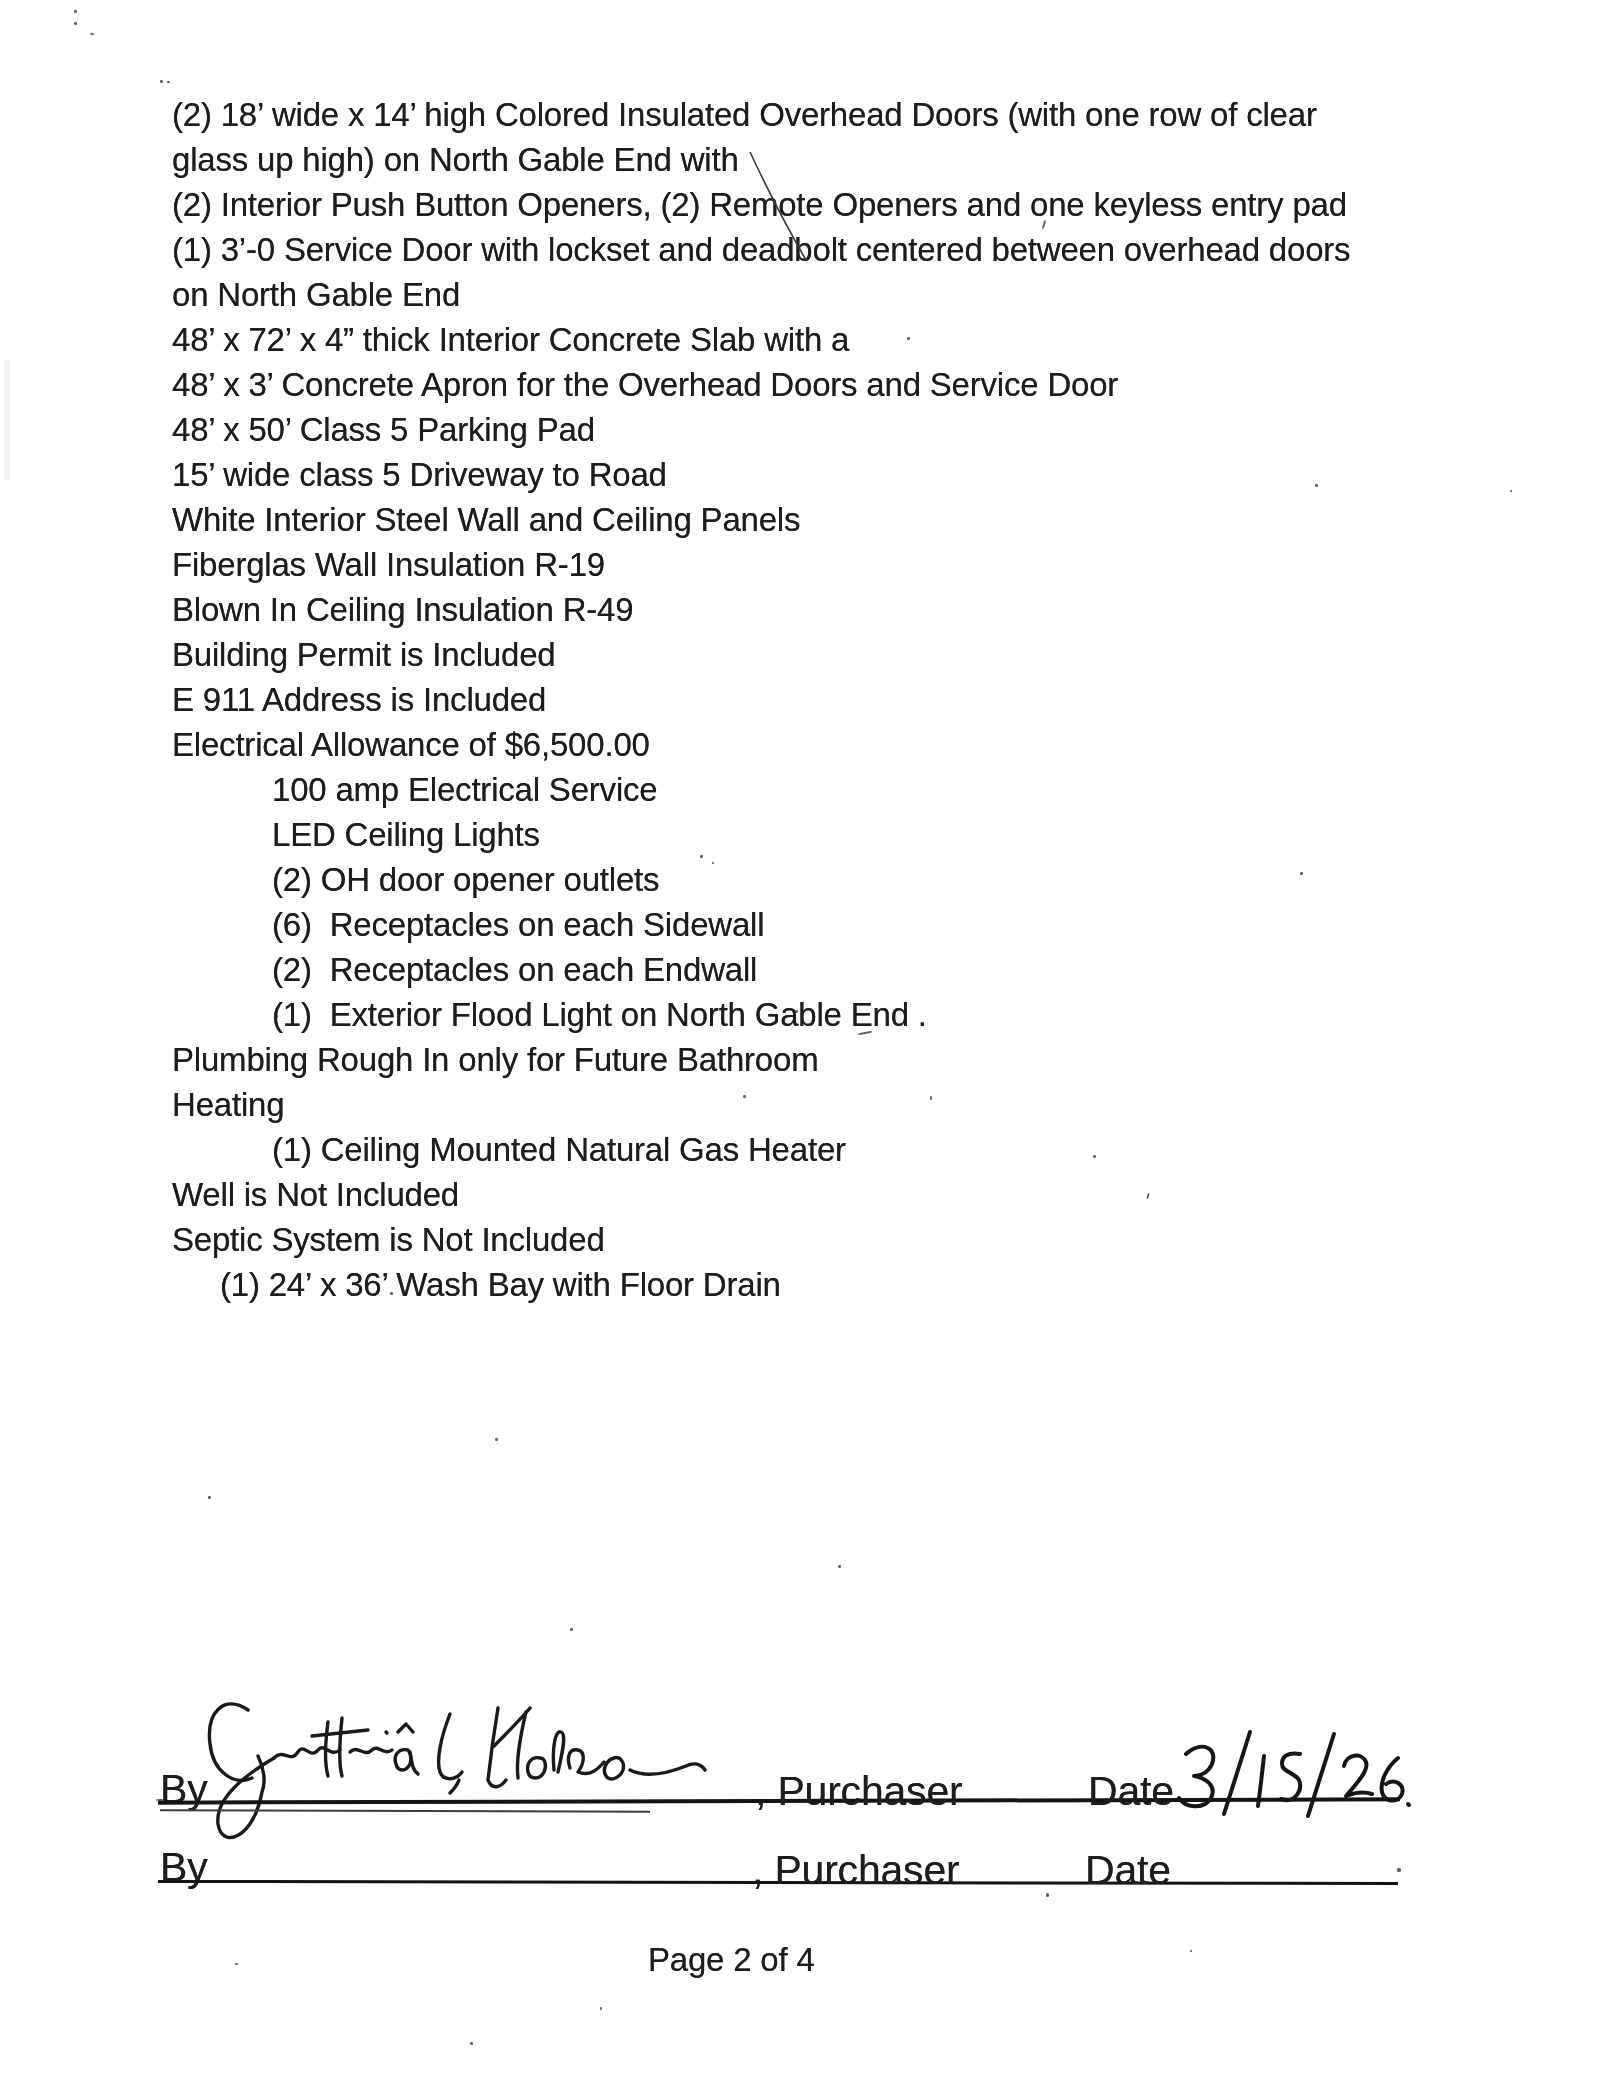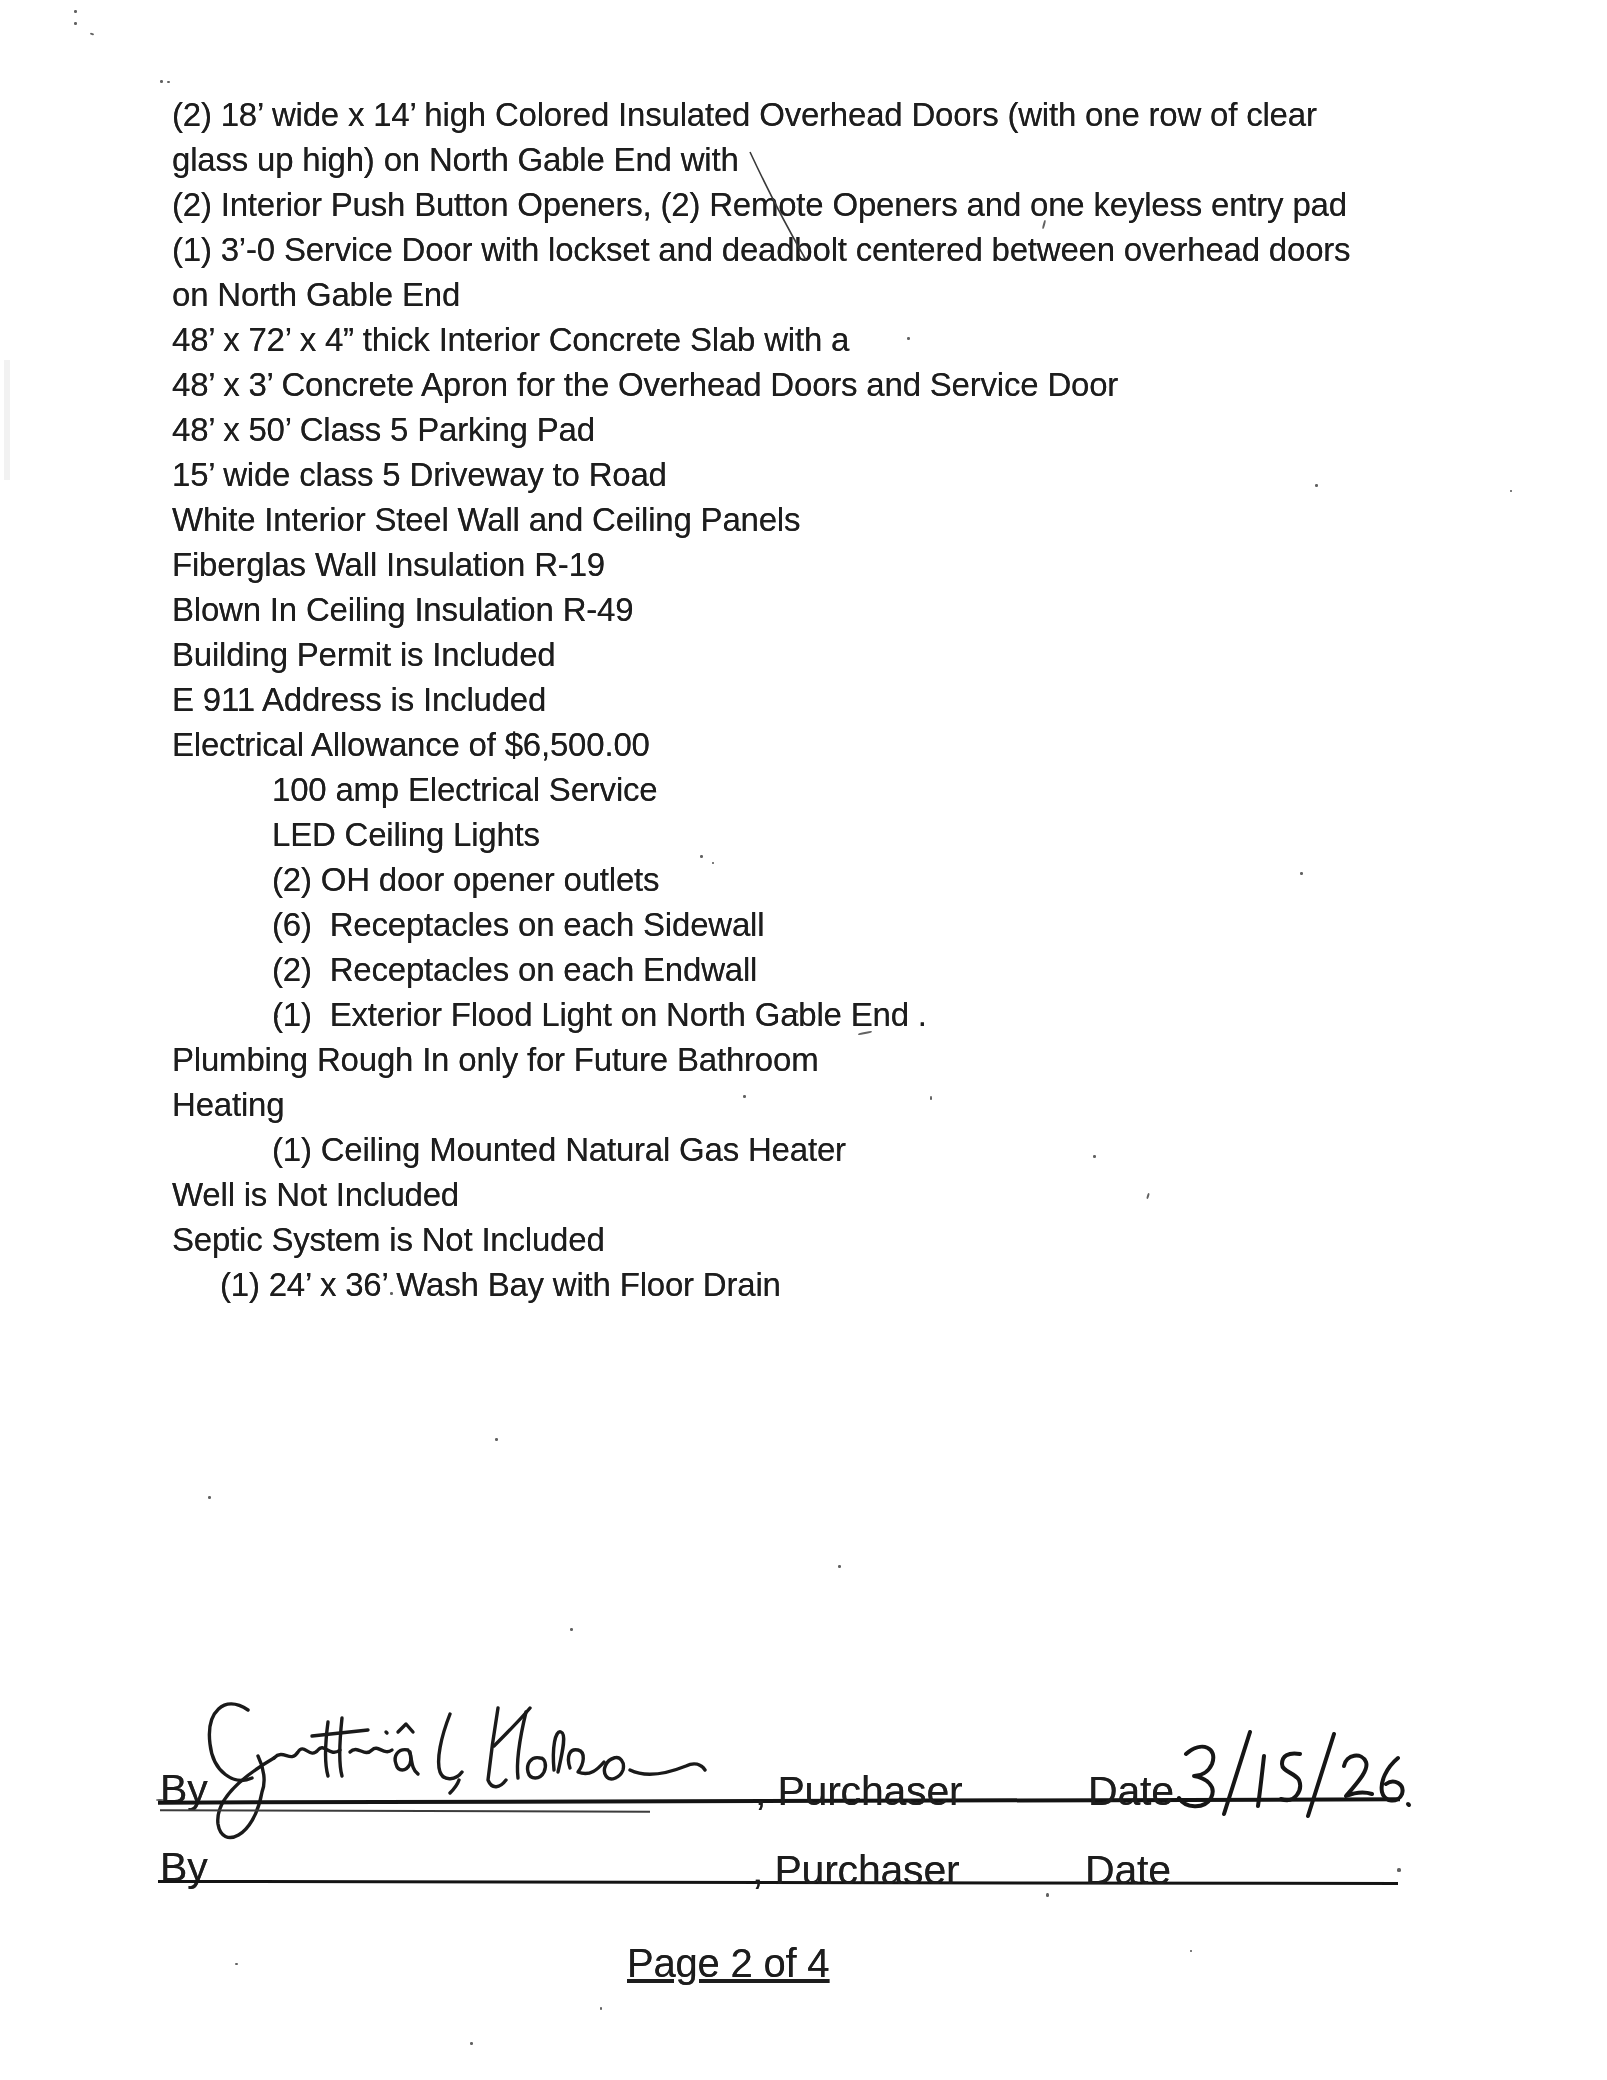--- a/index.html
+++ b/index.html
@@ -26,24 +26,23 @@
   
   .sig-label{
     position:absolute;
     font-size:41px;letter-spacing:-0.2px;
     text-shadow:0 0 0.6px rgba(30,30,30,.85);
     white-space:pre;
   }
   .rule{position:absolute;background:#141414;}
   .svgart{position:absolute;}
   .footer{
-    position:absolute;left:627px;top:1941px;
-    font-size:40px;letter-spacing:-0.2px;
+    position:absolute;left:648px;top:1941px;
+    font-size:33px;letter-spacing:-0.2px;
     text-shadow:0 0 0.6px rgba(30,30,30,.85);
-    text-decoration:underline;
   }
   .speck{position:absolute;background:#2e2e2e;border-radius:40%;opacity:.75;}
   .streak{position:absolute;left:4px;top:360px;width:6px;height:120px;background:rgba(0,0,0,.05);}
 </style>
 </head>
 <body>
 
 <div class="page">
 
   <div class="streak"></div>

